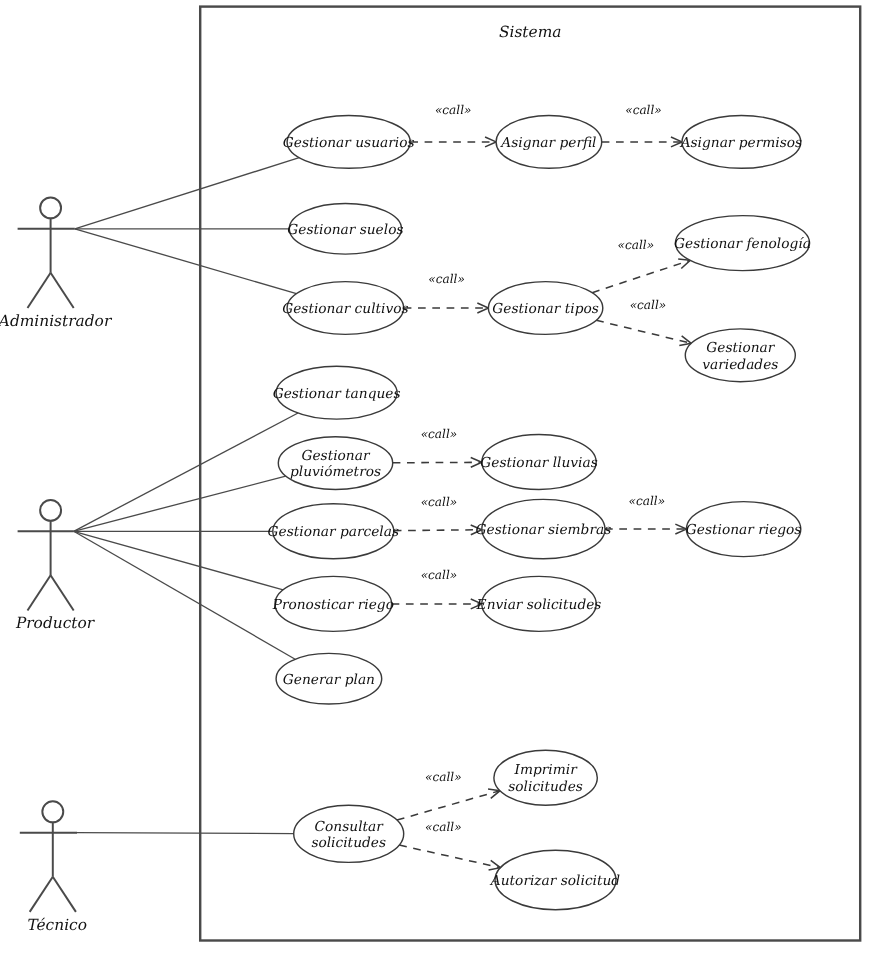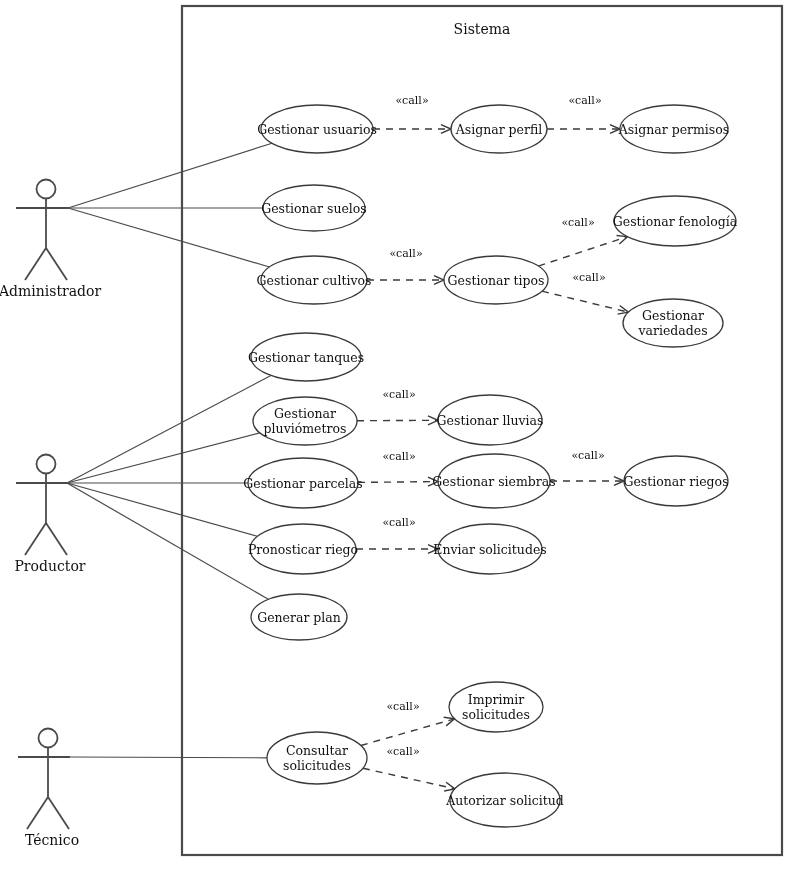--- a/index.html
+++ b/index.html
@@ -10,20 +10,21 @@
   body {
     width: 798px;
     height: 874px;
     font-family: "DejaVu Serif", "Liberation Serif", serif;
     overflow: hidden;
   }
   #diagram-root {
     position: relative;
     width: 697px;
     height: 874px;
+    font-style: italic;
   }
   svg#uml {
     display: block;
     width: 798px;
     height: 874px;
   }
   .sys-box {
     fill: none;
     stroke: #4a4a4a;
     stroke-width: 2.2;

